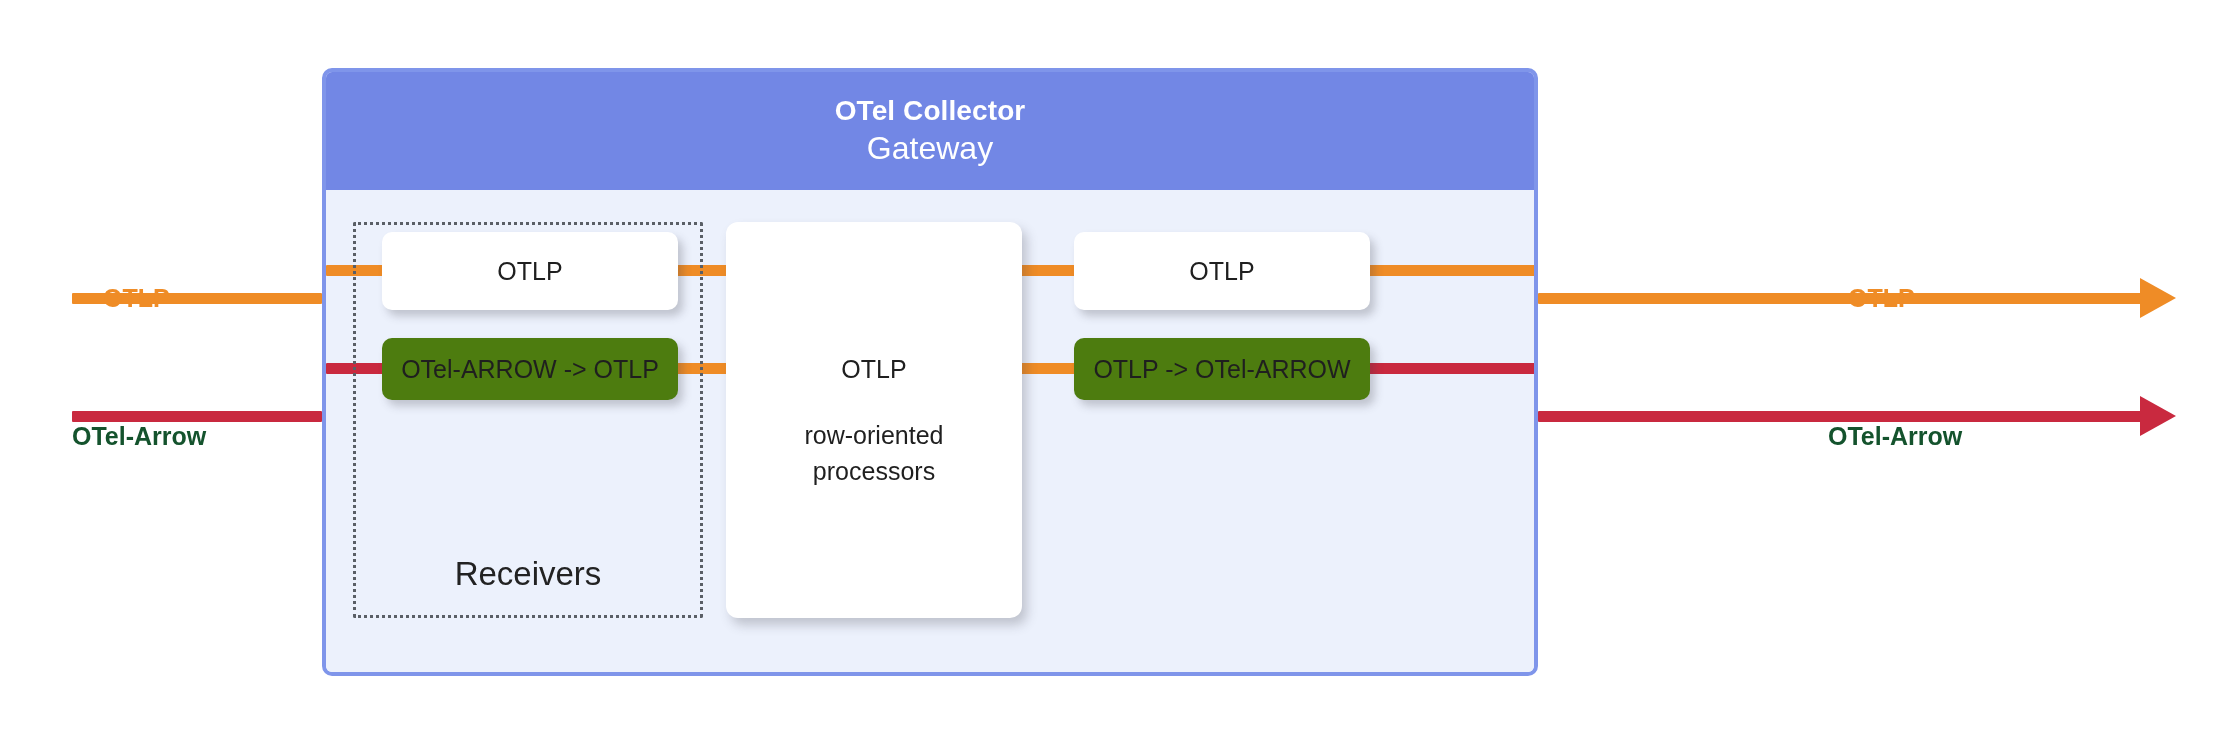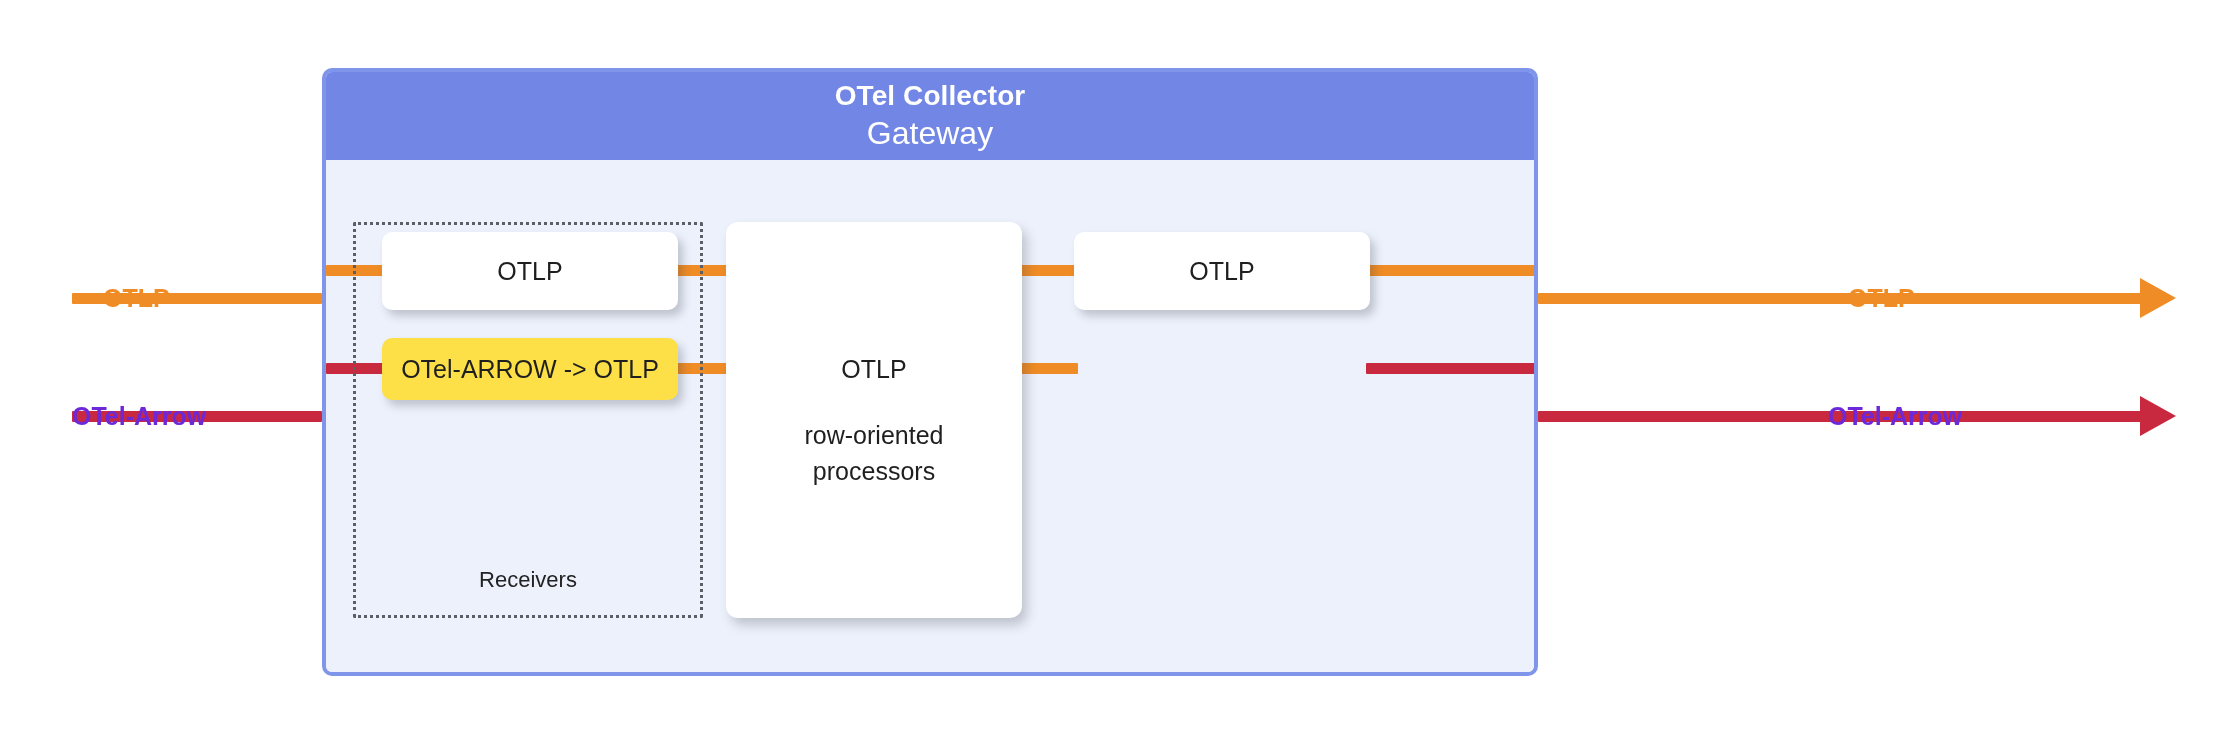--- a/index.html
+++ b/index.html
@@ -32,21 +32,21 @@
     border-radius: 10px;
     box-sizing: border-box;
     background: #ecf1fc;
     overflow: hidden;
   }
   .collector-header {
     position: absolute;
     left: 0;
     top: 0;
     right: 0;
-    height: 88px;
+    height: 118px;
     background: #7287e5;
     display: flex;
     flex-direction: column;
     align-items: center;
     justify-content: center;
     line-height: 1.22;
   }
   .collector-title {
     color: #ffffff;
     font-size: 28px;
@@ -77,39 +77,39 @@
     box-sizing: border-box;
   }
   .group-receivers { left: 27px;  width: 350px; }
   .group-exporters { left: 719px; width: 350px; }
   .group-label {
     position: absolute;
     left: 0;
     right: 0;
     bottom: 22px;
     text-align: center;
-    font-size: 22px;
+    font-size: 33px;
     color: #222222;
   }
 
   
   .node {
     position: absolute;
     box-sizing: border-box;
     border-radius: 10px;
     display: flex;
     align-items: center;
     justify-content: center;
     text-align: center;
     font-size: 25px;
     color: #1f1f1f;
     box-shadow: 5px 6px 9px rgba(60, 60, 70, 0.25);
   }
   .node-white { background: #ffffff; }
-  .node-green { background: #fde047; text-align: right; }
+  .node-green { background: #4d7c0f; text-align: right; }
 
   .node-recv-otlp  { left:  56px; top: 42px;  width: 296px; height: 78px; }
   .node-recv-arrow { left:  56px; top: 148px; width: 296px; height: 62px; }
   .node-exp-otlp   { left: 748px; top: 42px;  width: 296px; height: 78px; }
   .node-exp-arrow  { left: 748px; top: 148px; width: 296px; height: 62px; }
 
   .node-processors {
     left: 400px;
     top: 32px;
     width: 296px;
@@ -165,21 +165,21 @@
 
   
   .edge-label {
     position: absolute;
     font-size: 25px;
     font-weight: bold;
     white-space: nowrap;
     line-height: 1;
   }
   .label-orange { color: #ef8c26; }
-  .label-red    { color: #6d28d9; }
+  .label-red    { color: #14532d; margin-top: 20px; }
   .lbl-in-top     { left: 103px;  top: 286px; }
   .lbl-in-bottom  { left: 72px;   top: 404px; }
   .lbl-out-top    { left: 1848px; top: 286px; }
   .lbl-out-bottom { left: 1828px; top: 404px; }
 </style>
 </head>
 <body>
 
 <div id="canvas">
 
@@ -230,17 +230,18 @@
       <div class="node node-processors">
         <div class="proc-line">OTLP</div>
         <div class="proc-gap"></div>
         <div class="proc-line proc-bold">row-oriented</div>
         <div class="proc-line">processors</div>
       </div>
 
 
       <div class="node node-white node-exp-otlp">OTLP</div>
 
+      <div class="node node-green node-exp-arrow">OTLP -&gt; OTel-ARROW</div>
 
     </div>
   </div>
 
 </div>
 
 </body></html>

